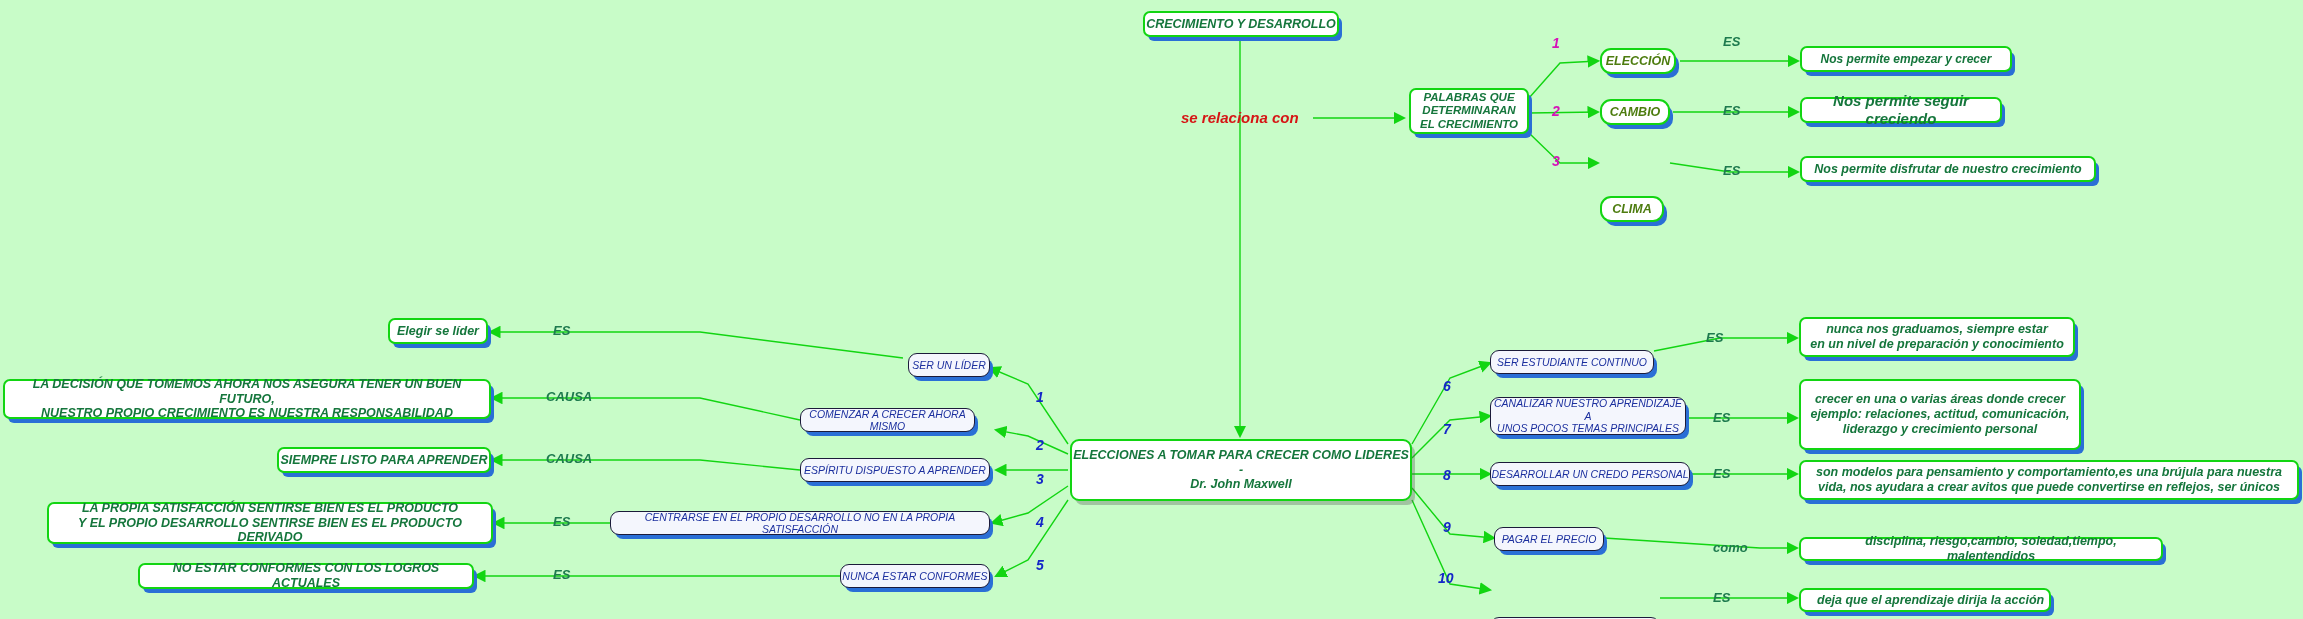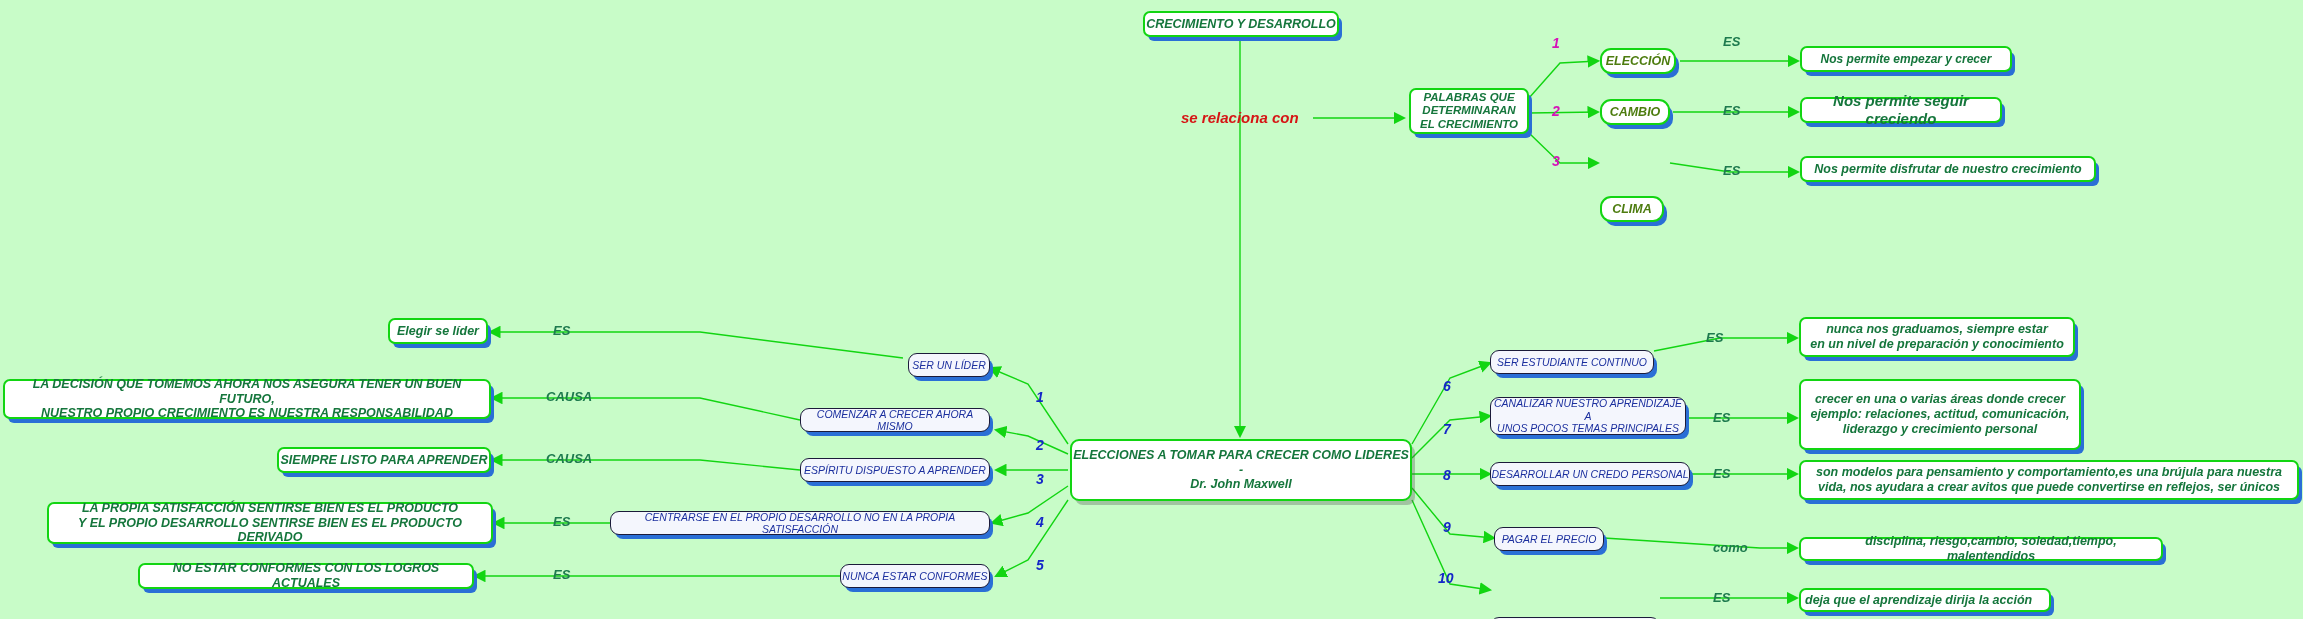--- a/index.html
+++ b/index.html
@@ -125,21 +125,21 @@
 
   <div class="node n-green" style="left:1800px;top:38px;width:212px;height:26px;font-size:12px;">Nos permite empezar y crecer</div>
   <div class="node n-green" style="left:1800px;top:89px;width:202px;height:26px;font-size:15px;">Nos permite seguir creciendo</div>
   <div class="node n-green" style="left:1800px;top:148px;width:296px;height:26px;font-size:12.5px;">Nos permite disfrutar de nuestro crecimiento</div>
 
   <div class="node n-green" style="left:1070px;top:431px;width:342px;height:62px;font-size:12.5px;border-radius:9px;box-shadow:4px 5px 0 -1px rgba(90,90,90,.35);">ELECCIONES A TOMAR PARA CRECER COMO LIDERES
 -
 Dr. John Maxwell</div>
 
   <div class="node n-blue" style="left:908px;top:345px;width:82px;height:24px;font-size:10.5px;">SER UN LÍDER</div>
-  <div class="node n-blue" style="left:800px;top:400px;width:190px;height:24px;font-size:10.5px;">COMENZAR A CRECER AHORA MISMO</div>
+  <div class="node n-blue" style="left:800px;top:400px;width:175px;height:24px;font-size:10.5px;">COMENZAR A CRECER AHORA MISMO</div>
   <div class="node n-blue" style="left:800px;top:450px;width:190px;height:24px;font-size:10.5px;">ESPÍRITU DISPUESTO A APRENDER</div>
   <div class="node n-blue" style="left:610px;top:503px;width:380px;height:24px;font-size:10.5px;">CENTRARSE EN EL PROPIO DESARROLLO NO EN LA PROPIA SATISFACCIÓN</div>
   <div class="node n-blue" style="left:840px;top:556px;width:150px;height:24px;font-size:10.5px;">NUNCA ESTAR CONFORMES</div>
 
   <div class="node n-green" style="left:388px;top:310px;width:100px;height:26px;font-size:12.5px;">Elegir se líder</div>
   <div class="node n-green" style="left:3px;top:371px;width:488px;height:40px;font-size:12.5px;">LA DECISIÓN QUE TOMEMOS AHORA NOS ASEGURA TENER UN BUEN FUTURO,
 NUESTRO PROPIO CRECIMIENTO ES NUESTRA RESPONSABILIDAD</div>
   <div class="node n-green" style="left:277px;top:439px;width:214px;height:26px;font-size:12.5px;">SIEMPRE LISTO PARA APRENDER</div>
   <div class="node n-green" style="left:47px;top:494px;width:446px;height:42px;font-size:12.5px;">LA PROPIA SATISFACCIÓN SENTIRSE BIEN ES EL PRODUCTO
 Y EL PROPIO DESARROLLO SENTIRSE BIEN ES EL PRODUCTO DERIVADO</div>
@@ -154,21 +154,21 @@
 PARA APLICAR LO APRENDIDO</div>
 
   <div class="node n-green" style="left:1799px;top:309px;width:276px;height:40px;font-size:12.5px;">nunca nos graduamos, siempre estar
 en un nivel de preparación y conocimiento</div>
   <div class="node n-green" style="left:1799px;top:371px;width:282px;height:71px;font-size:12.5px;">crecer en una o varias áreas donde crecer
 ejemplo: relaciones, actitud, comunicación,
 liderazgo y crecimiento personal</div>
   <div class="node n-green" style="left:1799px;top:452px;width:500px;height:40px;font-size:12.5px;">son modelos para pensamiento y comportamiento,es una brújula  para nuestra
 vida, nos ayudara  a crear avitos que puede convertirse en reflejos, ser únicos</div>
   <div class="node n-green" style="left:1799px;top:529px;width:364px;height:24px;font-size:12.5px;justify-content:flex-start;padding-left:20px;">disciplina, riesgo,cambio, soledad,tiempo, malentendidos</div>
-  <div class="node n-green" style="left:1799px;top:580px;width:252px;height:24px;font-size:12.5px;justify-content:flex-start;padding-left:4px;">deja que el aprendizaje dirija la acción</div>
+  <div class="node n-green" style="left:1799px;top:580px;width:252px;height:24px;font-size:12.5px;justify-content:flex-start;padding-left:16px;">deja que el aprendizaje dirija la acción</div>
 
   <div class="lbl lbl-rel" style="left:1181px;top:101px;">se relaciona con</div>
 
   <div class="lbl lbl-es" style="left:1723px;top:26px;">ES</div>
   <div class="lbl lbl-es" style="left:1723px;top:95px;">ES</div>
   <div class="lbl lbl-es" style="left:1723px;top:155px;">ES</div>
 
   <div class="lbl lbl-es" style="left:553px;top:315px;">ES</div>
   <div class="lbl lbl-es" style="left:546px;top:381px;">CAUSA</div>
   <div class="lbl lbl-es" style="left:546px;top:443px;">CAUSA</div>

